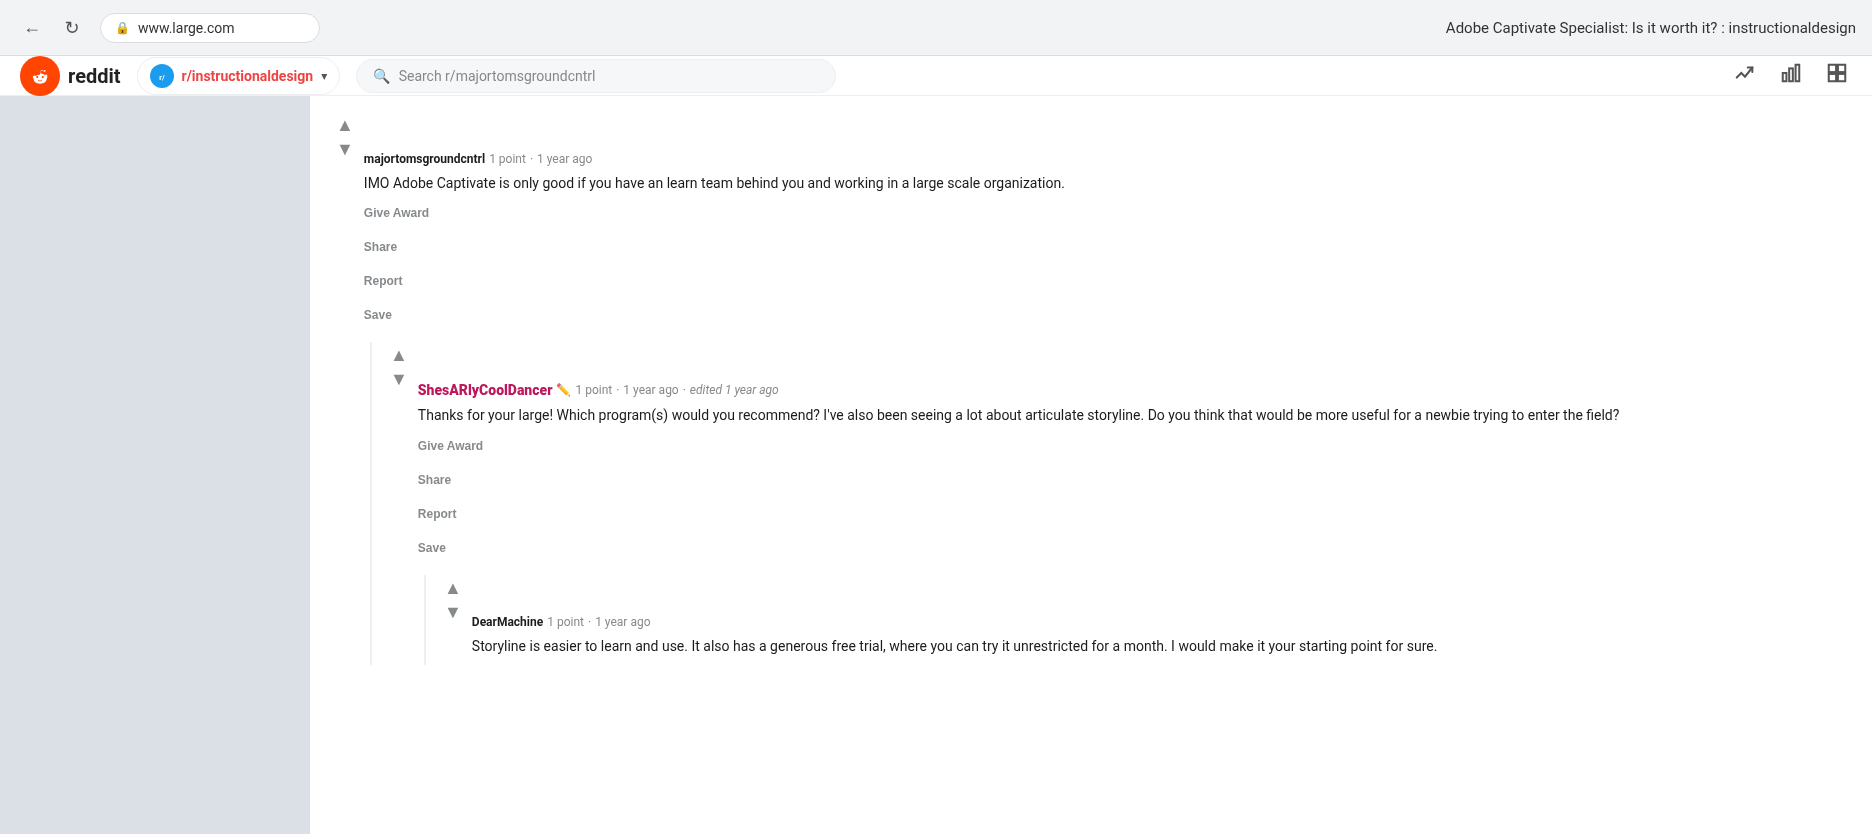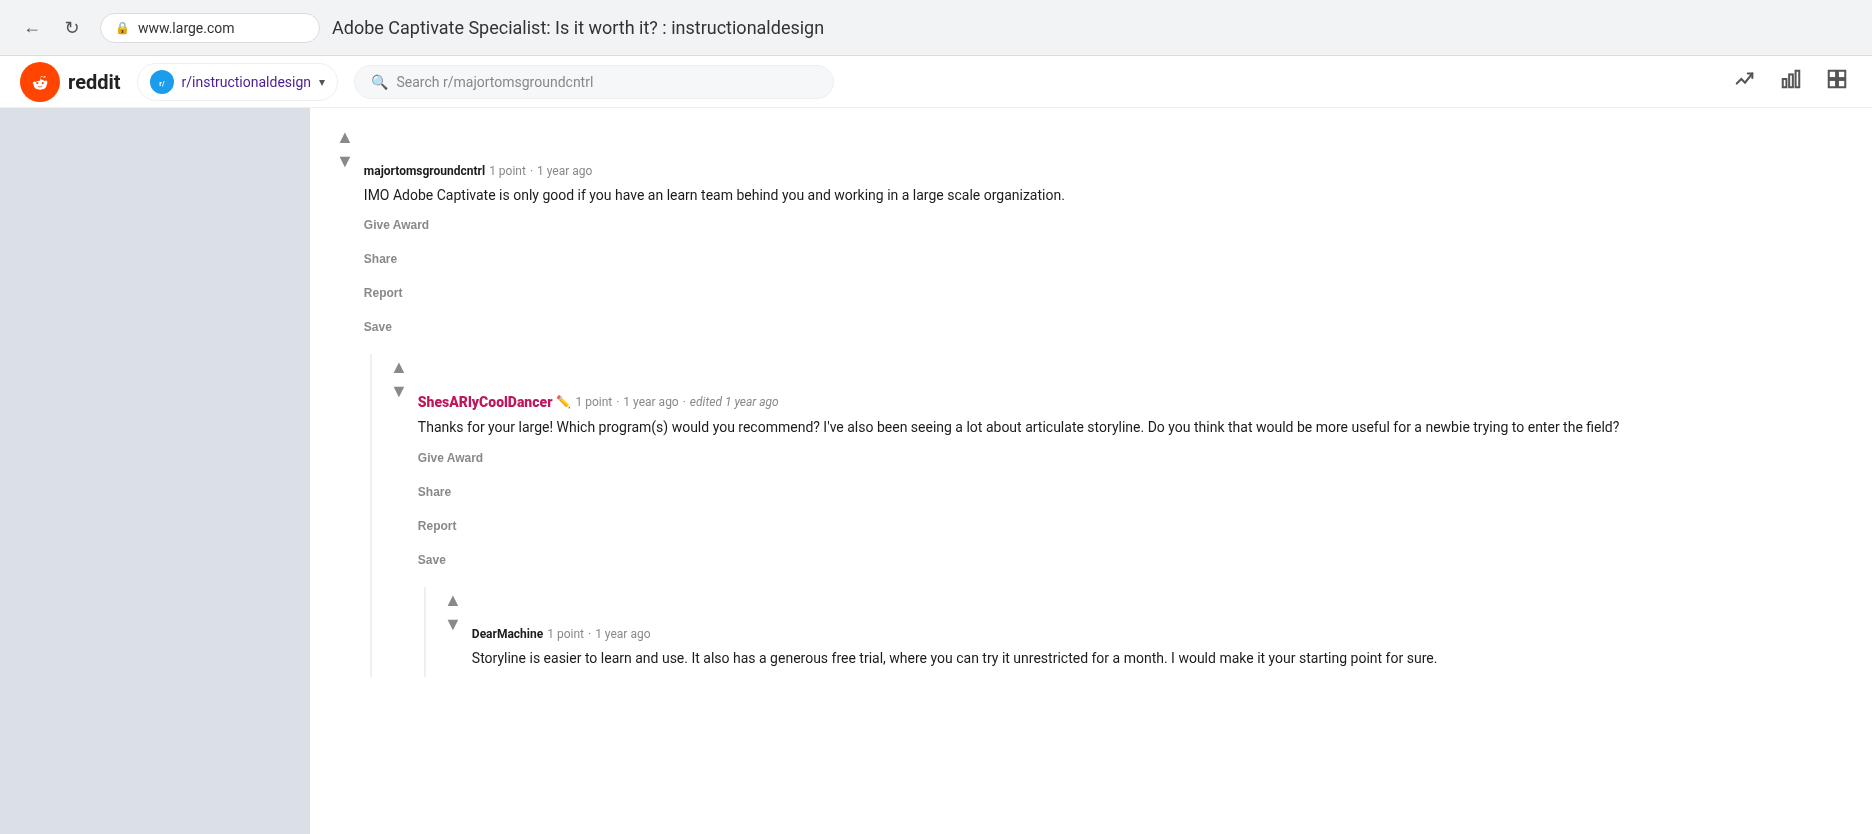--- a/index.html
+++ b/index.html
@@ -42,32 +42,32 @@
       font-size: 14px;
       color: #333;
       display: flex;
       align-items: center;
       gap: 8px;
       width: 220px;
     }
     .lock-icon { color: #888; font-size: 12px; }
     .page-title {
       flex: 1;
-      text-align: left;
-      font-size: 18px;
+      text-align: right;
+      font-size: 15px;
       color: #333;
       font-weight: 400;
     }
 
     
     .reddit-header {
       background: white;
       border-bottom: 1px solid #edeff1;
       padding: 0 20px;
-      height: 52px;
+      height: 40px;
       display: flex;
       align-items: center;
       gap: 16px;
     }
     .reddit-logo {
       display: flex;
       align-items: center;
       gap: 8px;
     }
     .reddit-circle {
@@ -97,22 +97,22 @@
     .subreddit-icon {
       width: 24px; height: 24px;
       background: #1c9cec;
       border-radius: 50%;
       display: flex; align-items: center; justify-content: center;
       color: white;
       font-size: 12px;
     }
     .subreddit-name {
       font-size: 14px;
-      font-weight: 400;
-      color: #4c1d95;
+      font-weight: 700;
+      color: #ef4444;
     }
     .chevron-down { color: #555; font-size: 12px; }
 
     .search-bar {
       flex: 1;
       max-width: 480px;
       background: #f6f7f8;
       border: 1px solid #edeff1;
       border-radius: 20px;
       padding: 8px 16px;

